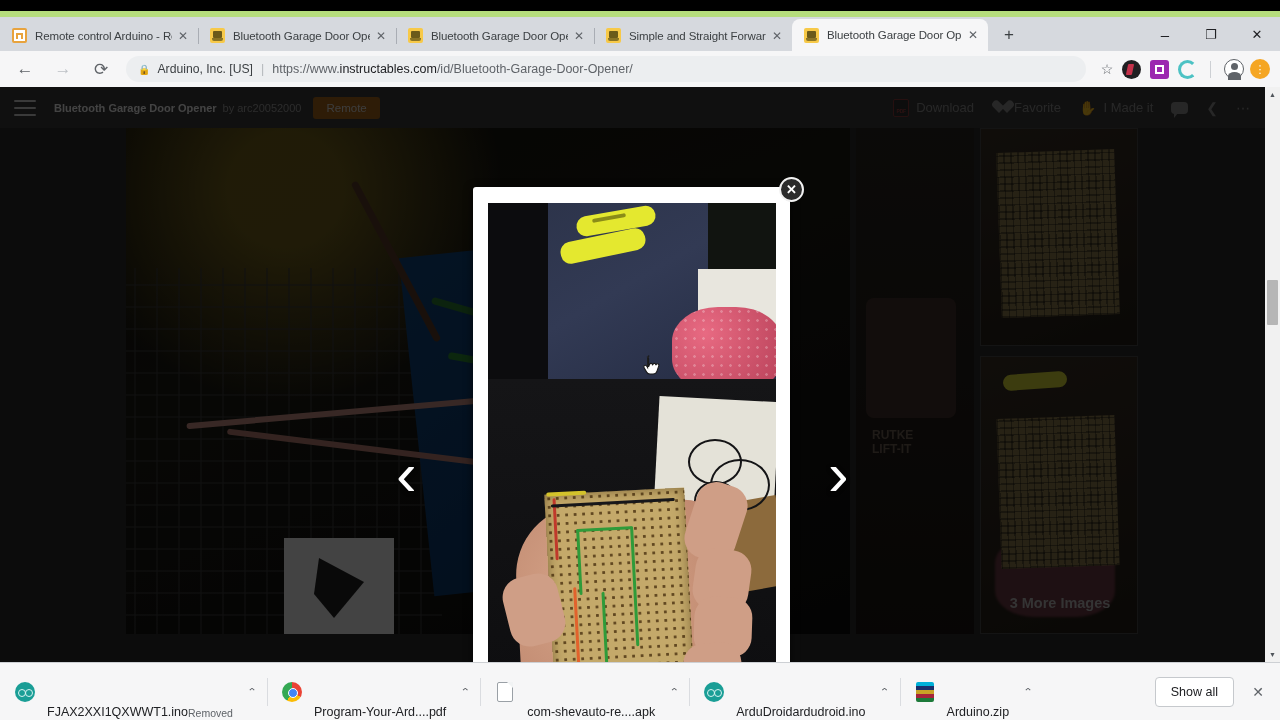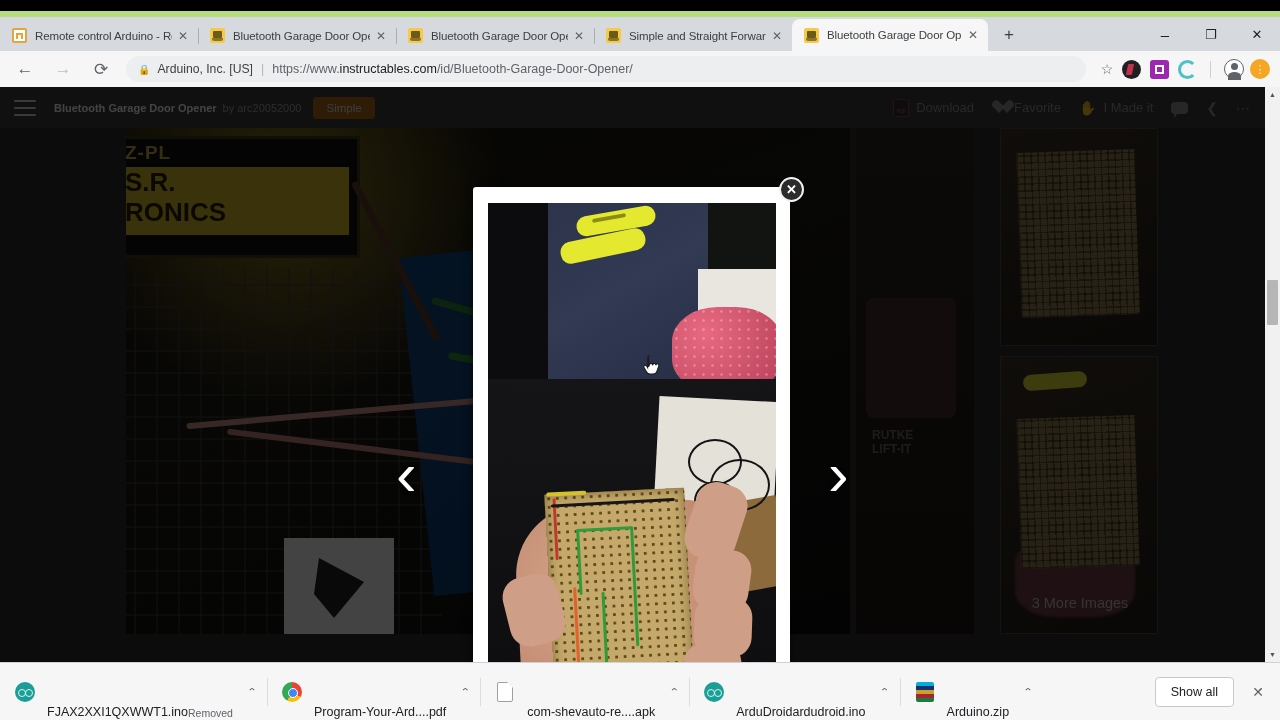--- a/index.html
+++ b/index.html
@@ -218,23 +218,24 @@
   .card-white::after{content:"";position:absolute;left:30px;top:20px;width:50px;height:60px;
     background:#222;clip-path:polygon(10% 0,100% 40%,40% 100%,0 60%);}
 
   .bg-col2{
     position:absolute; left:856px; top:0; width:118px; height:506px;
     background:linear-gradient(180deg,#2a2520,#1a1512);
   }
   .bg-col2 .blob{position:absolute;left:10px;top:170px;width:90px;height:120px;background:#43312b;border-radius:8px;}
   .bg-col2 .txt{position:absolute;left:16px;top:300px;color:#6f6055;font-size:12px;font-weight:bold;line-height:14px;}
   .bg-th{
-    position:absolute; left:1000px; width:158px;
+    position:absolute; left:980px; width:158px;
     background:linear-gradient(160deg,#3a3126,#241d16);
     border:1px solid #4a4a4a;
+    font-weight:bold;
   }
   .bg-th.t1{top:0px; height:218px;}
   .bg-th.t2{top:228px; height:278px;}
   .pcb-mini{
     position:absolute; left:18px; top:22px; width:118px; height:165px;
     background:#8c7a4d;
     background-image:repeating-linear-gradient(90deg,rgba(0,0,0,.35) 0 1.5px,transparent 1.5px 7px),
                      repeating-linear-gradient(0deg,rgba(0,0,0,.35) 0 1.5px,transparent 1.5px 7px);
     transform:rotate(-2deg);
   }
@@ -434,27 +435,20 @@
       <div class="vsep"></div>
       <div class="avatar"></div>
     </div>
     <div class="chromemenu">⋮</div>
   </div>
 
   <div class="page">
 
     <div class="bg-grid">
       <div class="bg-main">
-        <div class="sign">
-          <div class="sign-top">Z-PL</div>
-          <div class="sign-yellow">
-            <div>S.R.</div>
-            <div>RONICS</div>
-          </div>
-        </div>
         <div class="breadboard"></div>
         <div class="arduino">
           <div class="ard-label">UNO</div>
         </div>
         <div class="wire w-brown"></div>
         <div class="wire w-green1"></div>
         <div class="wire w-green2"></div>
         <div class="wire w-pink1"></div>
         <div class="wire w-pink2"></div>
         <div class="card-white"></div>
@@ -480,21 +474,21 @@
     <div class="page-dim"></div>
 
     <div class="site-header">
       <div class="hamburger">
         <span></span>
           <span></span>
           <span></span>
       </div>
       <div class="ih-title">Bluetooth Garage Door Opener</div>
       <div class="ih-by">by arc20052000</div>
-      <div class="follow-btn">Simple</div>
+      <div class="follow-btn">Remote</div>
 
       <div class="hdr-right">
         <div class="hdr-item">
           <span class="pdf-icon"></span>
           <span>Download</span>
         </div>
         <div class="hdr-item">
           <span class="heart"></span>
           <span>Favorite</span>
         </div>

